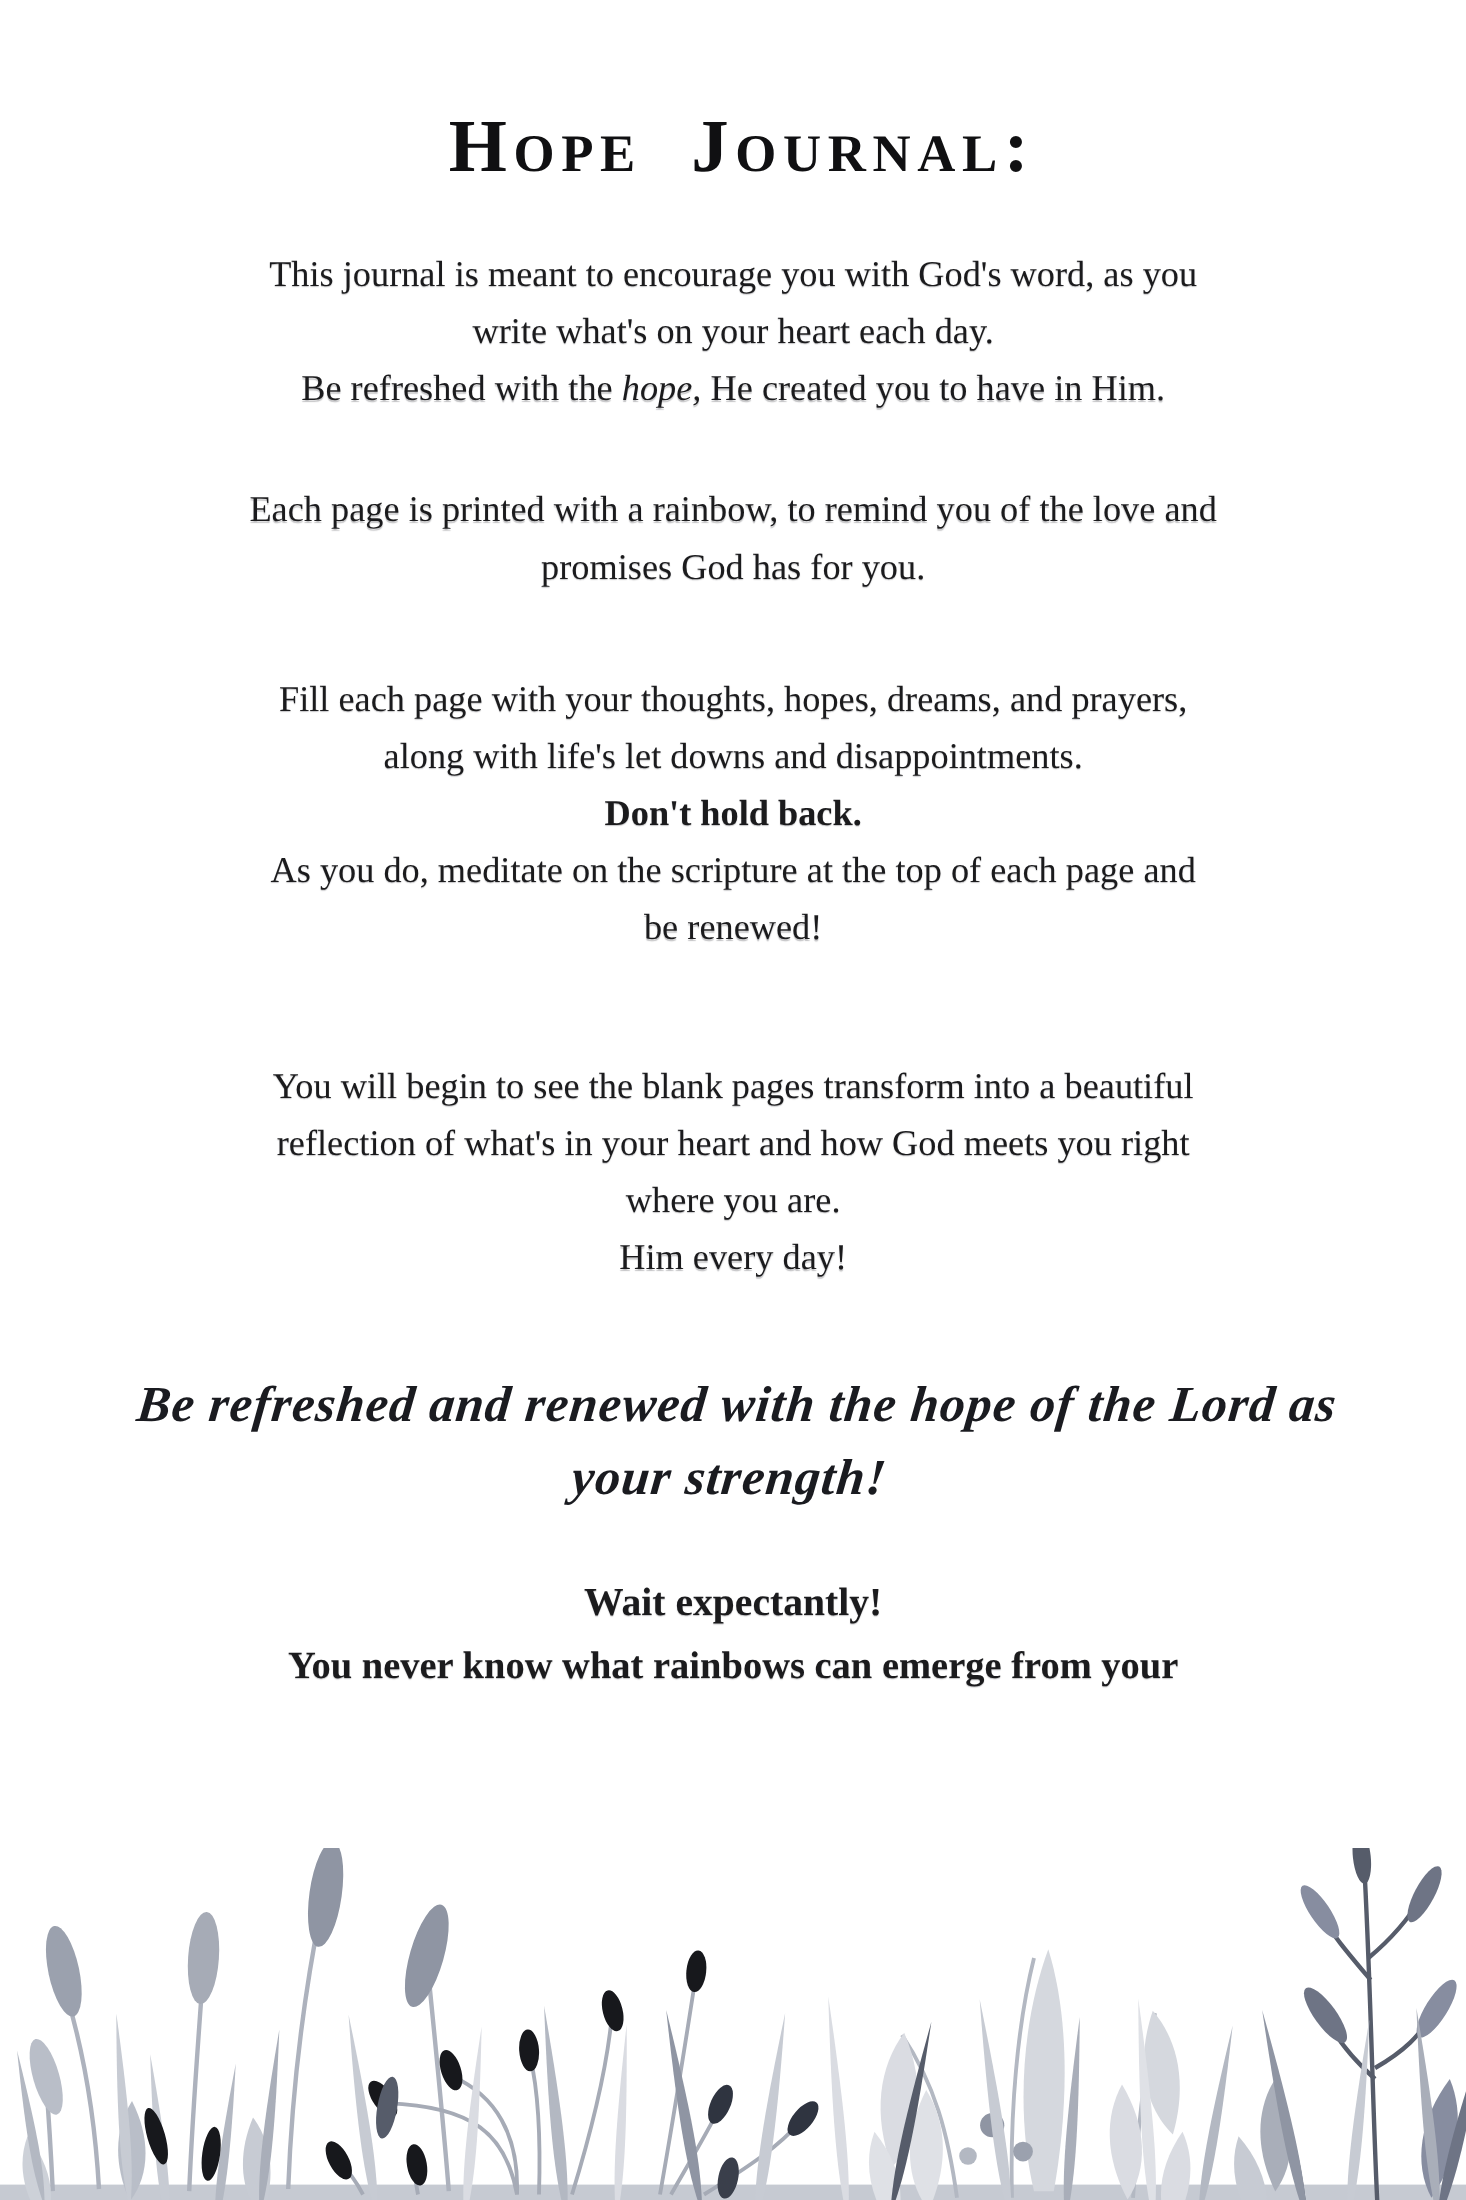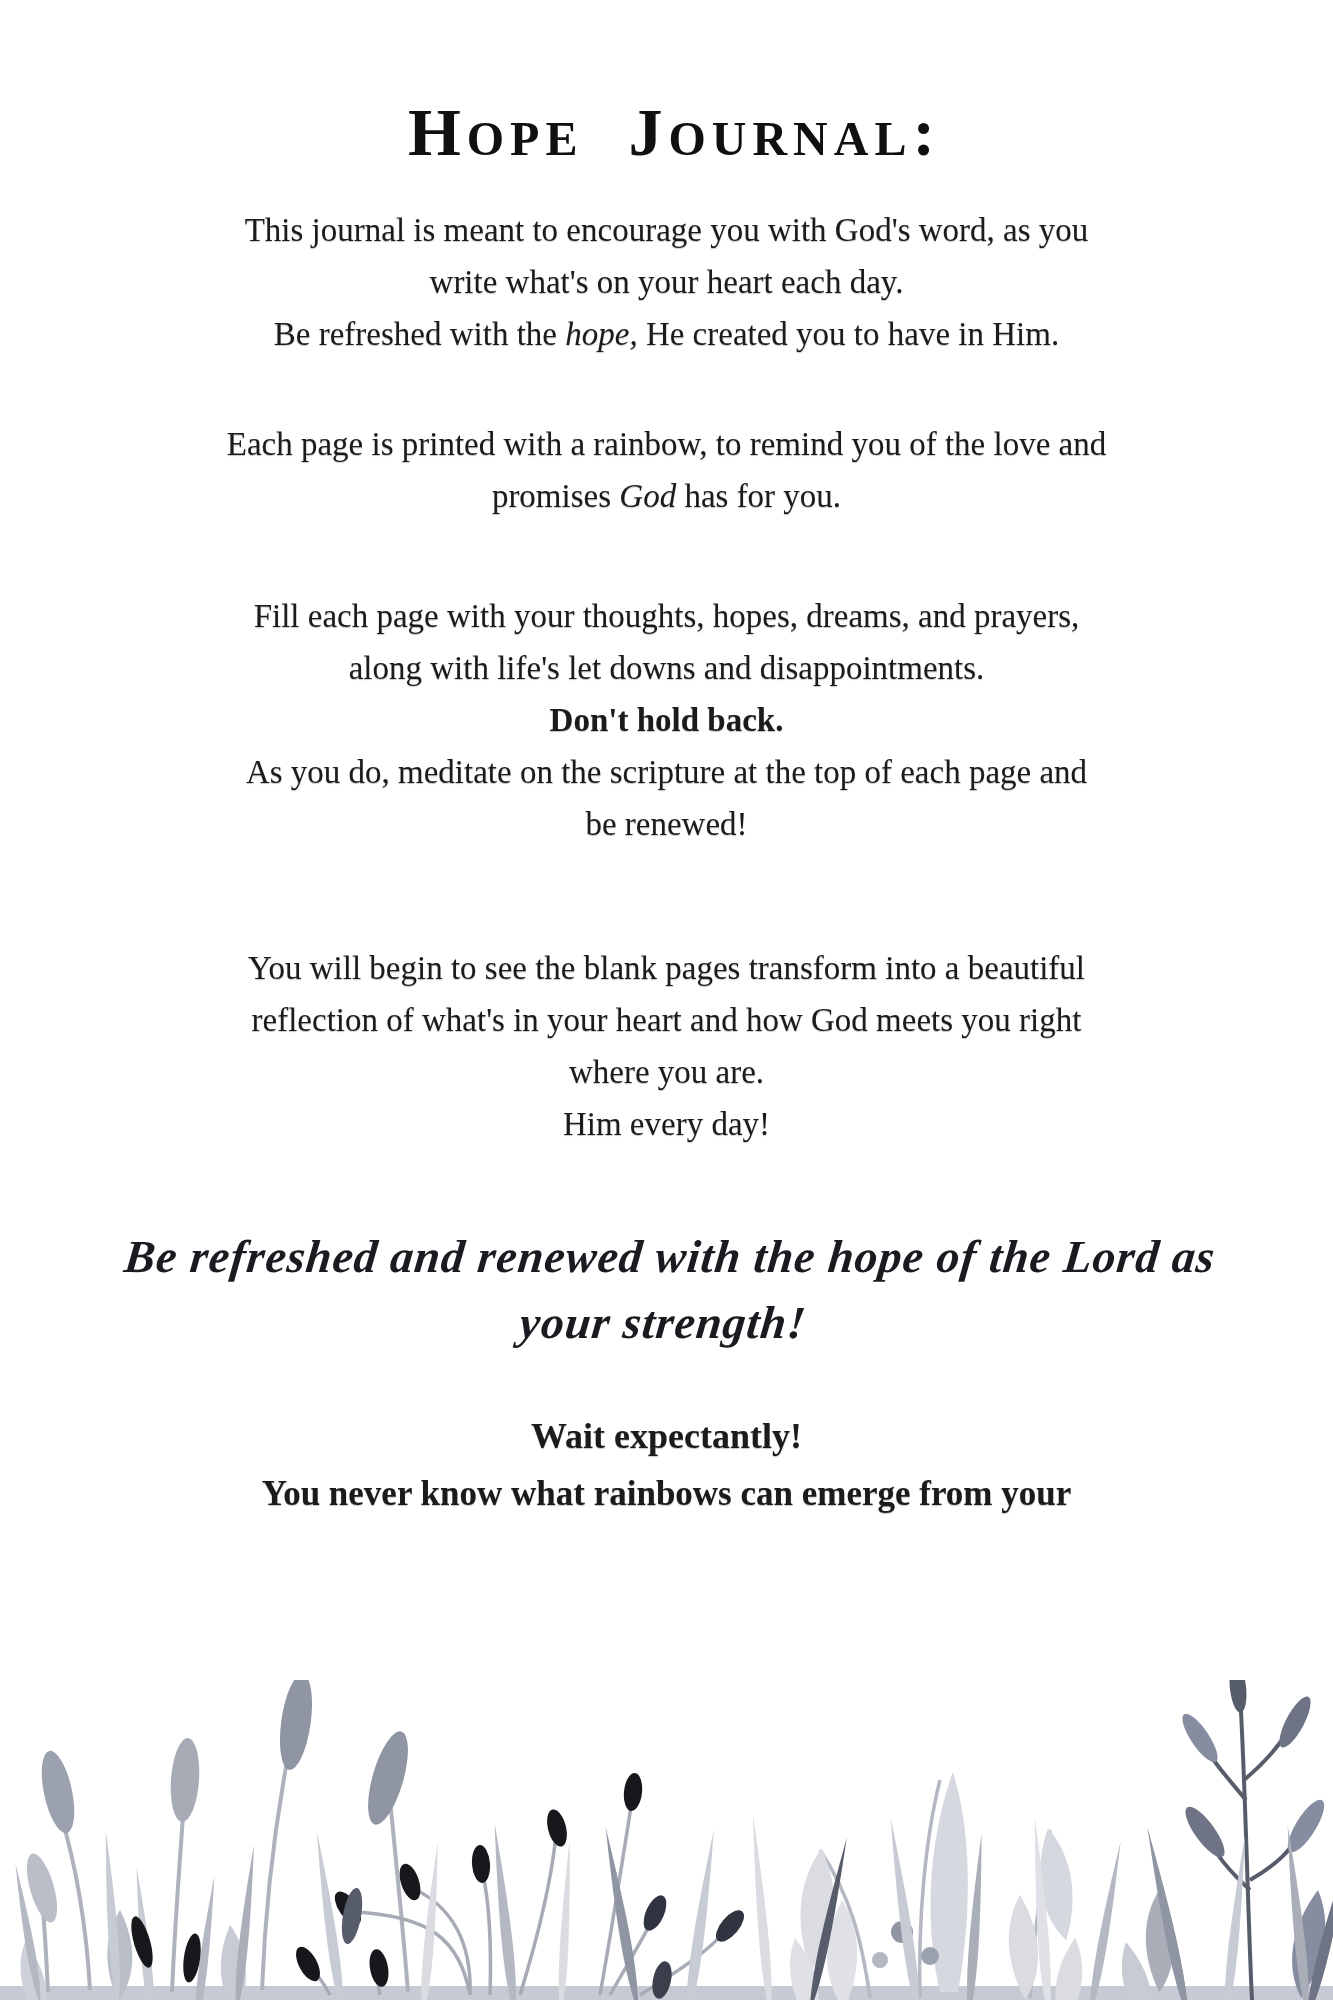--- a/index.html
+++ b/index.html
@@ -31,21 +31,21 @@
     word-spacing: 22px;
     color: #101012;
     padding-left: 16px;
   }
   .para {
     font-size: 33px;
     line-height: 52px;
     text-shadow: 0 1px 1px rgba(40,40,48,0.28);
   }
   .para .line { min-height: 52px; }
-  .p1 { margin-top: 32px; }
+  .p1 { margin-top: 52px; }
   .p2 { margin-top: 58px; }
   .p3 { margin-top: 68px; }
   .p4 { margin-top: 92px; }
   .script-quote {
     margin-top: 74px;
     font-size: 46px;
     line-height: 66px;
     font-style: italic;
     font-weight: 600;
     letter-spacing: 1px;
@@ -77,21 +77,21 @@
   <div class="content">
     <h1 class="title">Hope Journal:</h1>
 
     <div class="para p1">
         <div class="line"><span>This journal is meant to encourage you with God's word, as you</span></div>
         <div class="line"><span>write what's on your heart each day.</span></div>
         <div class="line"><span>Be refreshed with the </span><span style="font-style: italic; text-align: right;">hope,</span><span> He created you to have in Him.</span></div>
       </div>
     <div class="para p2">
         <div class="line"><span>Each page is printed with a rainbow, to remind you of the love and</span></div>
-        <div class="line"><span>promises </span><span style="font-style: italic;">God</span><span> has for you.</span></div>
+        <div class="line"><span>promises </span><span style="">God</span><span> has for you.</span></div>
       </div>
     <div class="para p3">
         <div class="line"><span>Fill each page with your thoughts, hopes, dreams, and prayers,</span></div>
         <div class="line"><span>along with life's let downs and disappointments.</span></div>
         <div class="line"><span style="font-weight: bold;">Don't hold back.</span></div>
         <div class="line"><span>As you do, meditate on the scripture at the top of each page and</span></div>
         <div class="line"><span>be renewed!</span></div>
       </div>
     <div class="para p4">
         <div class="line"><span>You will begin to see the blank pages transform into a beautiful</span></div>

